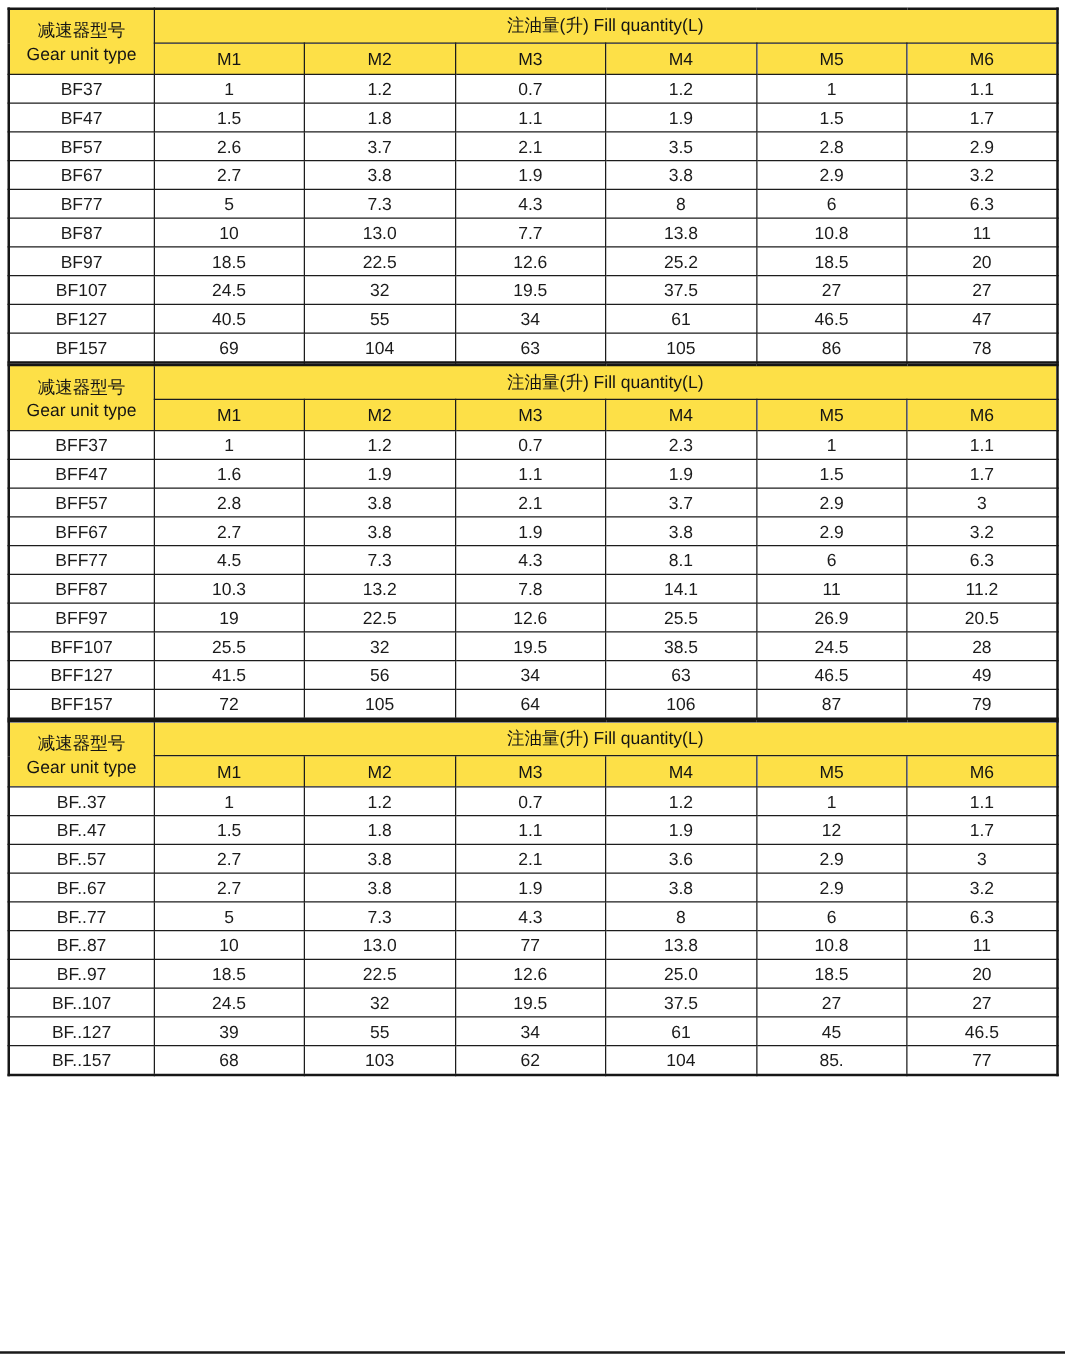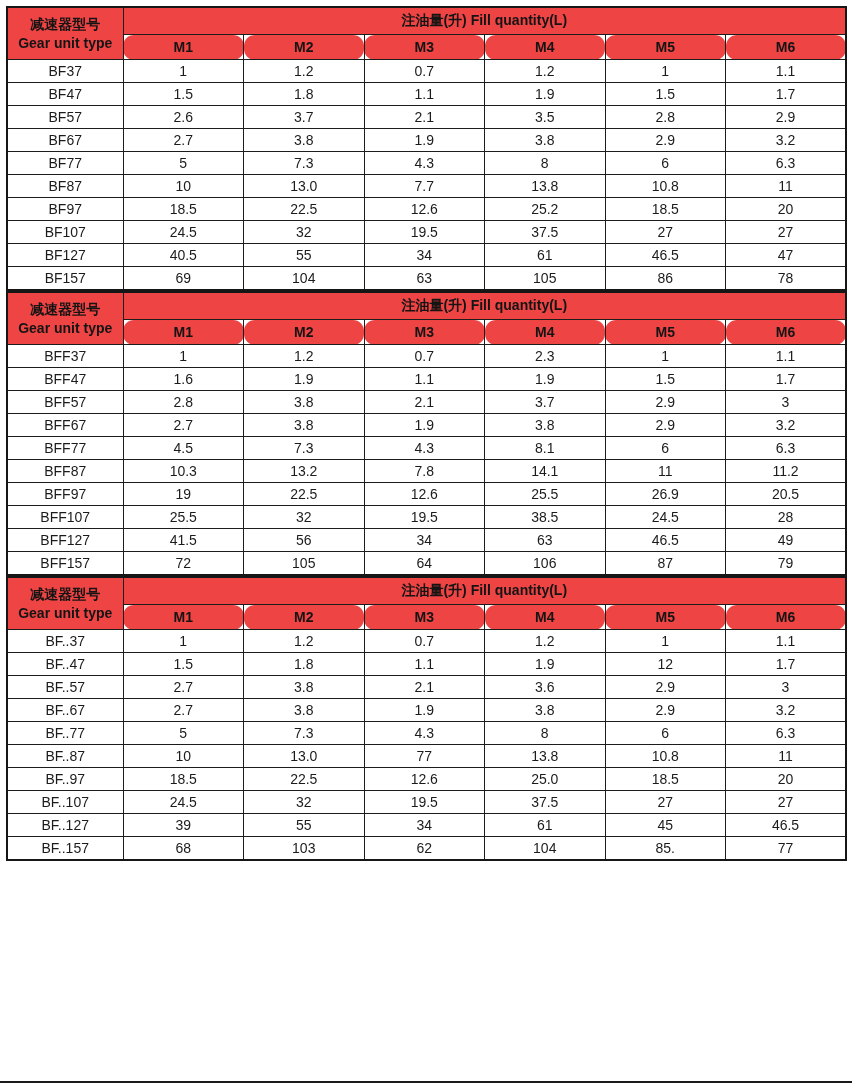--- a/index.html
+++ b/index.html
@@ -34,26 +34,26 @@
   .fill-table th, .fill-table td {
     border: 1px solid #1c1c1c;
     text-align: center;
     vertical-align: middle;
     padding: 0;
     font-size: 14px;
     overflow: hidden;
     white-space: nowrap;
   }
   .fill-table thead th {
-    background: #ef4444;
-    font-weight: 700;
+    background: #fde047;
+    font-weight: 400;
     color: #141414;
   }
   .fill-table th.fill-head { height: 26px; }
-  .fill-table th.m-head { height: 24px; border-radius: 11px; }
+  .fill-table th.m-head { height: 24px; }
   .fill-table th.model-head { line-height: 1.3; }
   .fill-table tbody td {
     height: 22px;
     background: #ffffff;
     color: #1b1b1b;
   }
   .bottom-rule {
     position: absolute;
     left: 0;
     right: 0;

